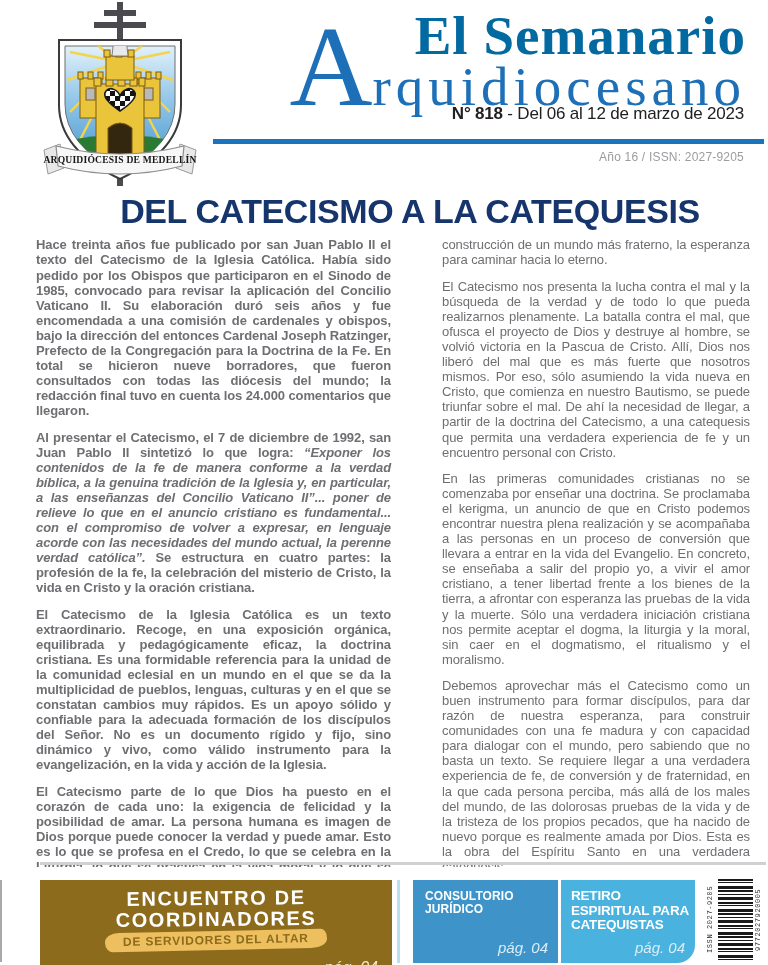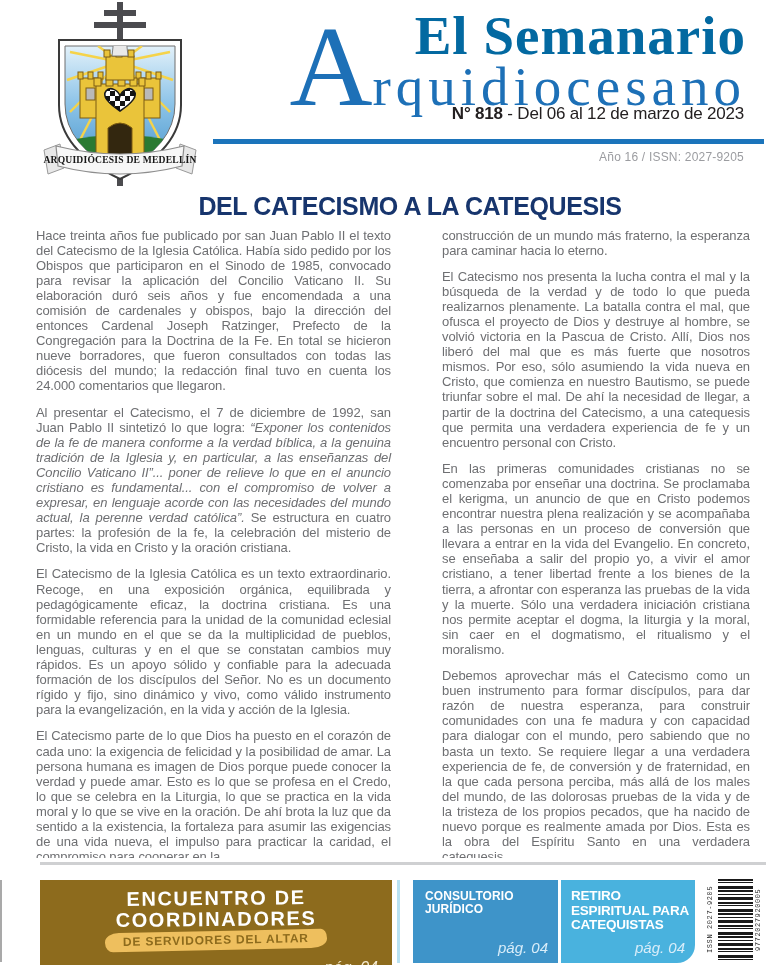--- a/index.html
+++ b/index.html
@@ -21,29 +21,29 @@
   .issue-line { position:absolute; top:104px; right:24px; font-size:17px;
     color:#242021; white-space:nowrap; letter-spacing:-0.2px; }
   .issue-line .num { font-weight:bold; }
   .blue-rule { position:absolute; top:139px; left:213px; right:4px; height:5px;
     background:#1b74bb; }
   .year-issn { position:absolute; top:150px; right:24px; font-size:12px;
     color:#9b9ca0; letter-spacing:0.2px; }
 
   
   .headline { text-align:center; padding-left:52px; margin-top:1px;
-    font-size:25px; font-weight:bold; color:#17356d; letter-spacing:-0.4px;
+    font-size:34px; font-weight:bold; color:#17356d; letter-spacing:-0.4px;
     line-height:1.1; }
 
   
   .columns { display:flex; gap:15px; margin:7px 18px 0 36px; height:630px;
     overflow:hidden; }
   .col { text-align:justify; color:#6e6f72; font-size:13px; line-height:15.1px;
     letter-spacing:-0.1px; }
-  .col-left  { flex:0 0 355px; }
+  .col-left  { flex:0 0 355px;font-weight:bold; }
   .col-right { flex:1 1 auto;margin-left:36px; }
   .col p { margin:0 0 11px 0; }
   .quote { font-style:italic; }
 
   .signature { margin-top:8px; text-align:right; padding-right:2px; }
   .sig-scribble { width:186px; height:32px; display:inline-block; }
   .sig-name, .sig-role { font-weight:bold; font-size:13.5px; line-height:15.5px;
     color:#3a322e; letter-spacing:-0.1px; }
 
   

